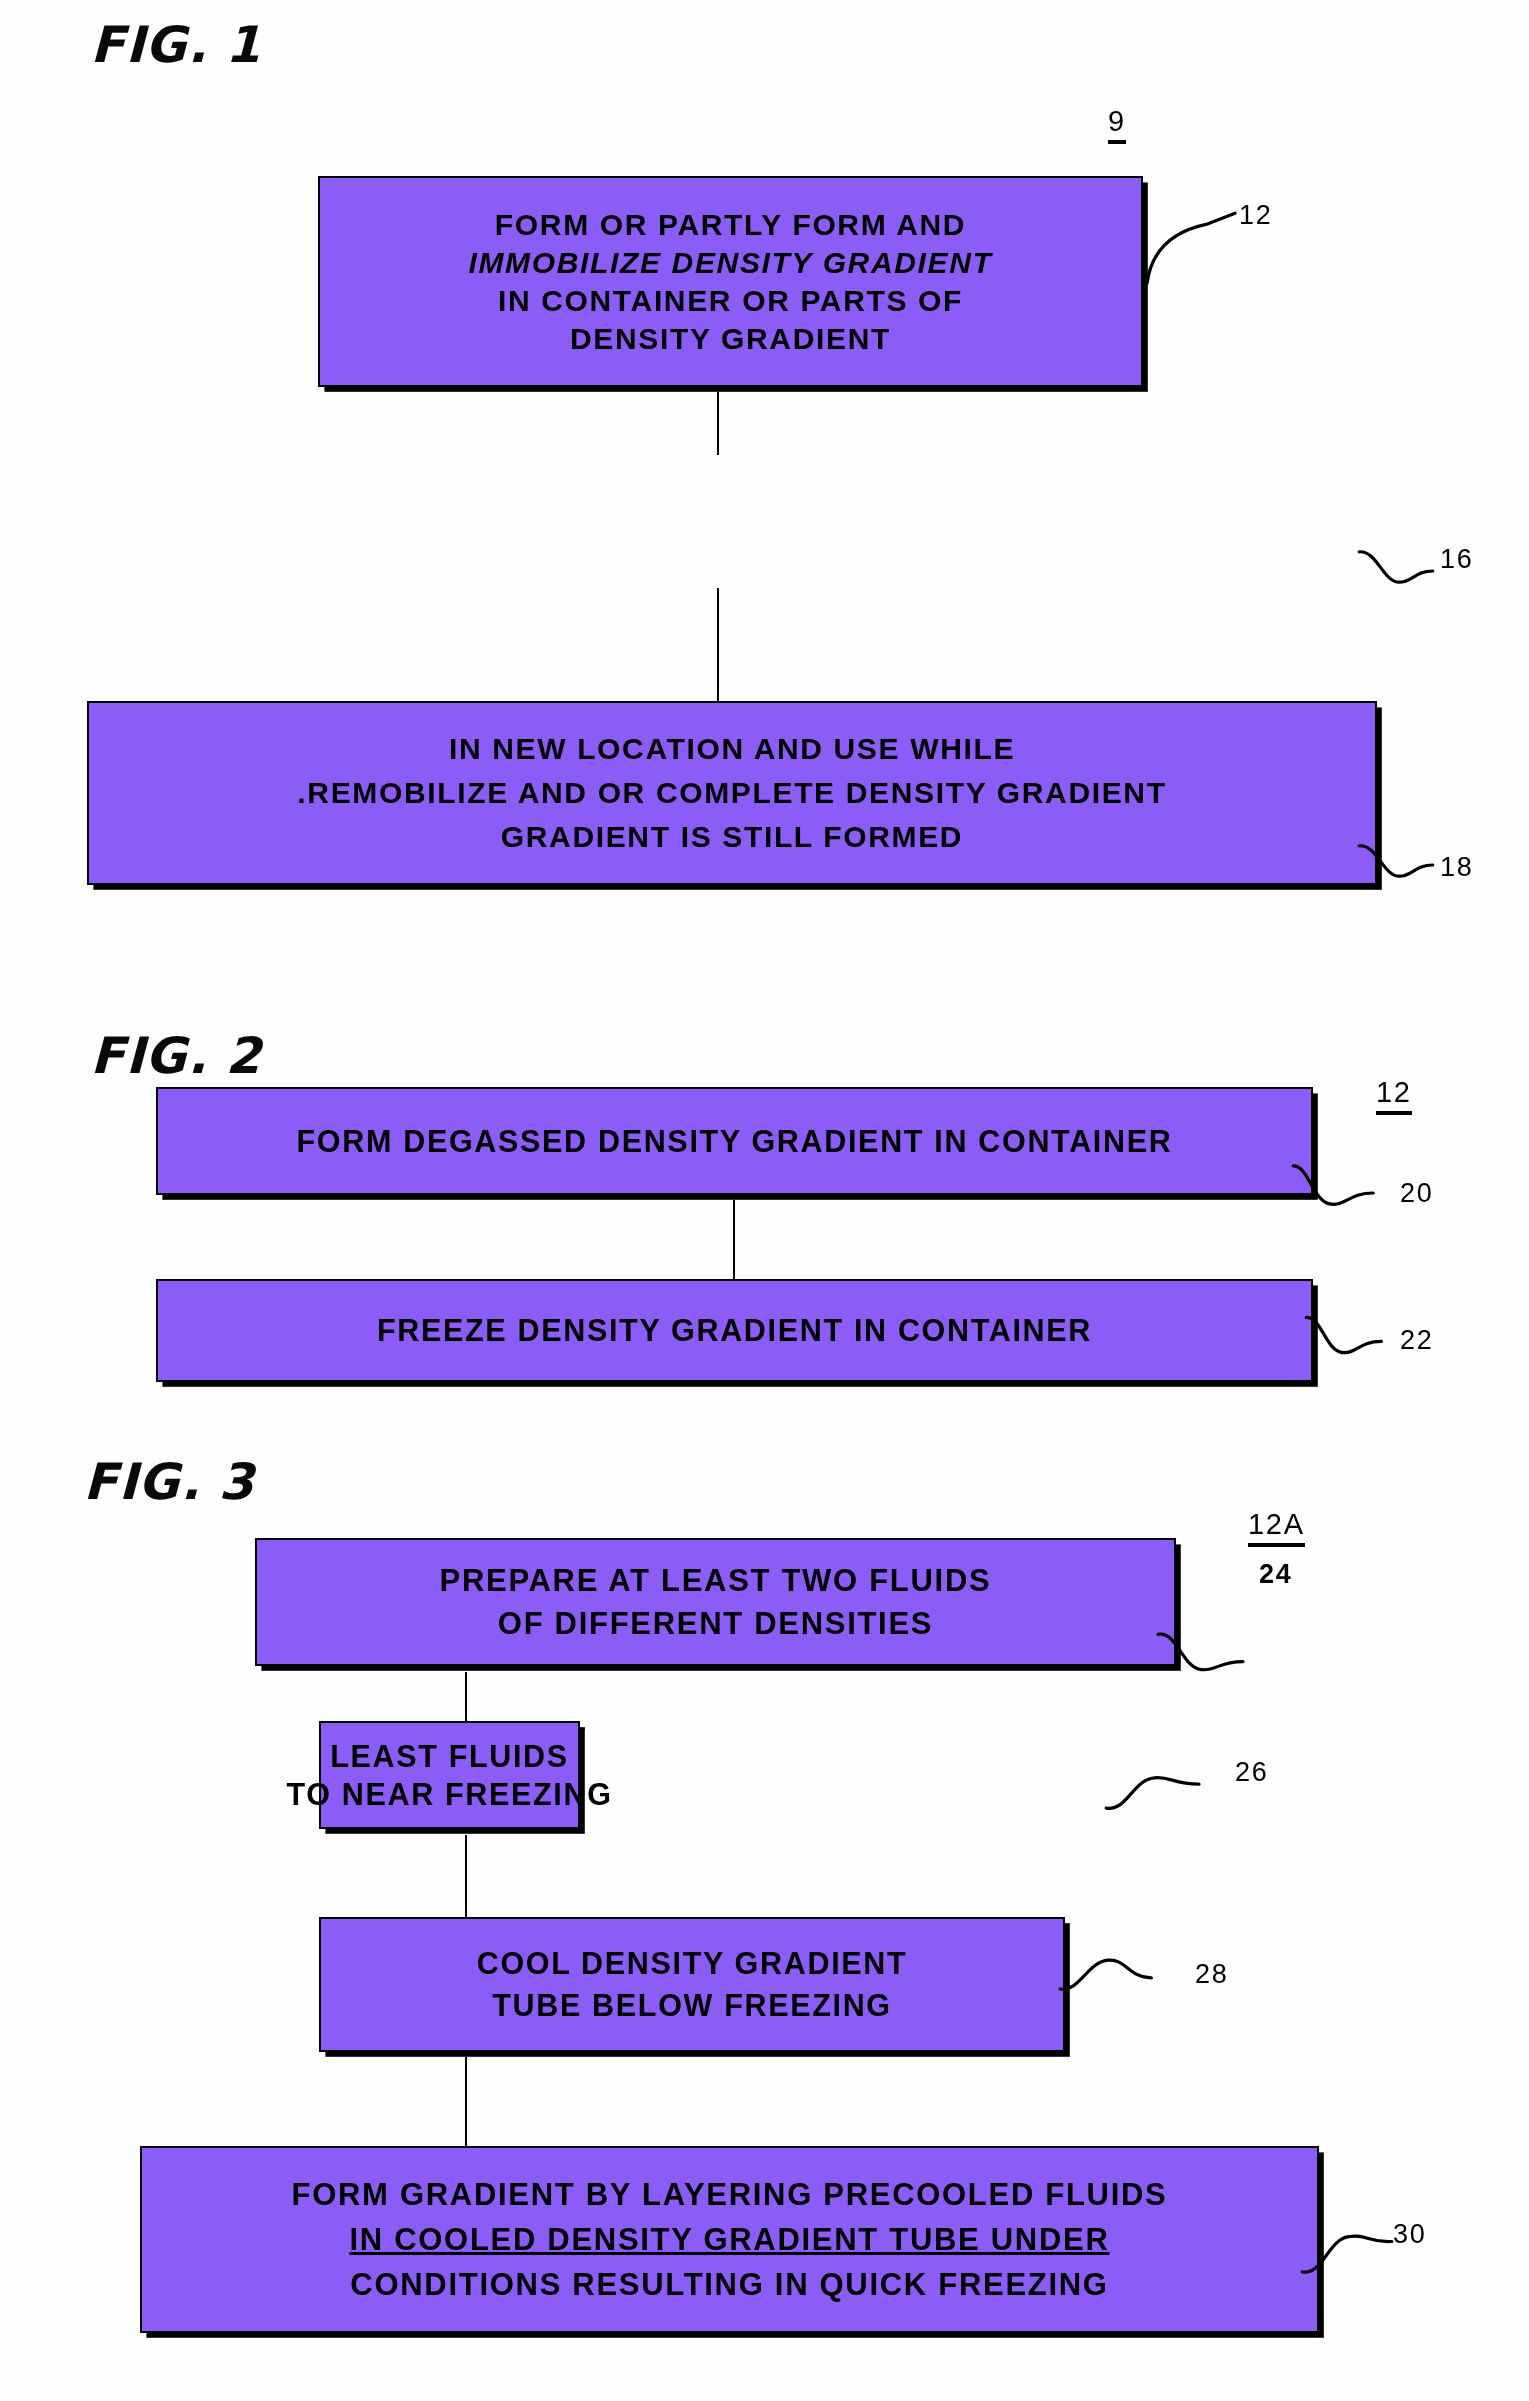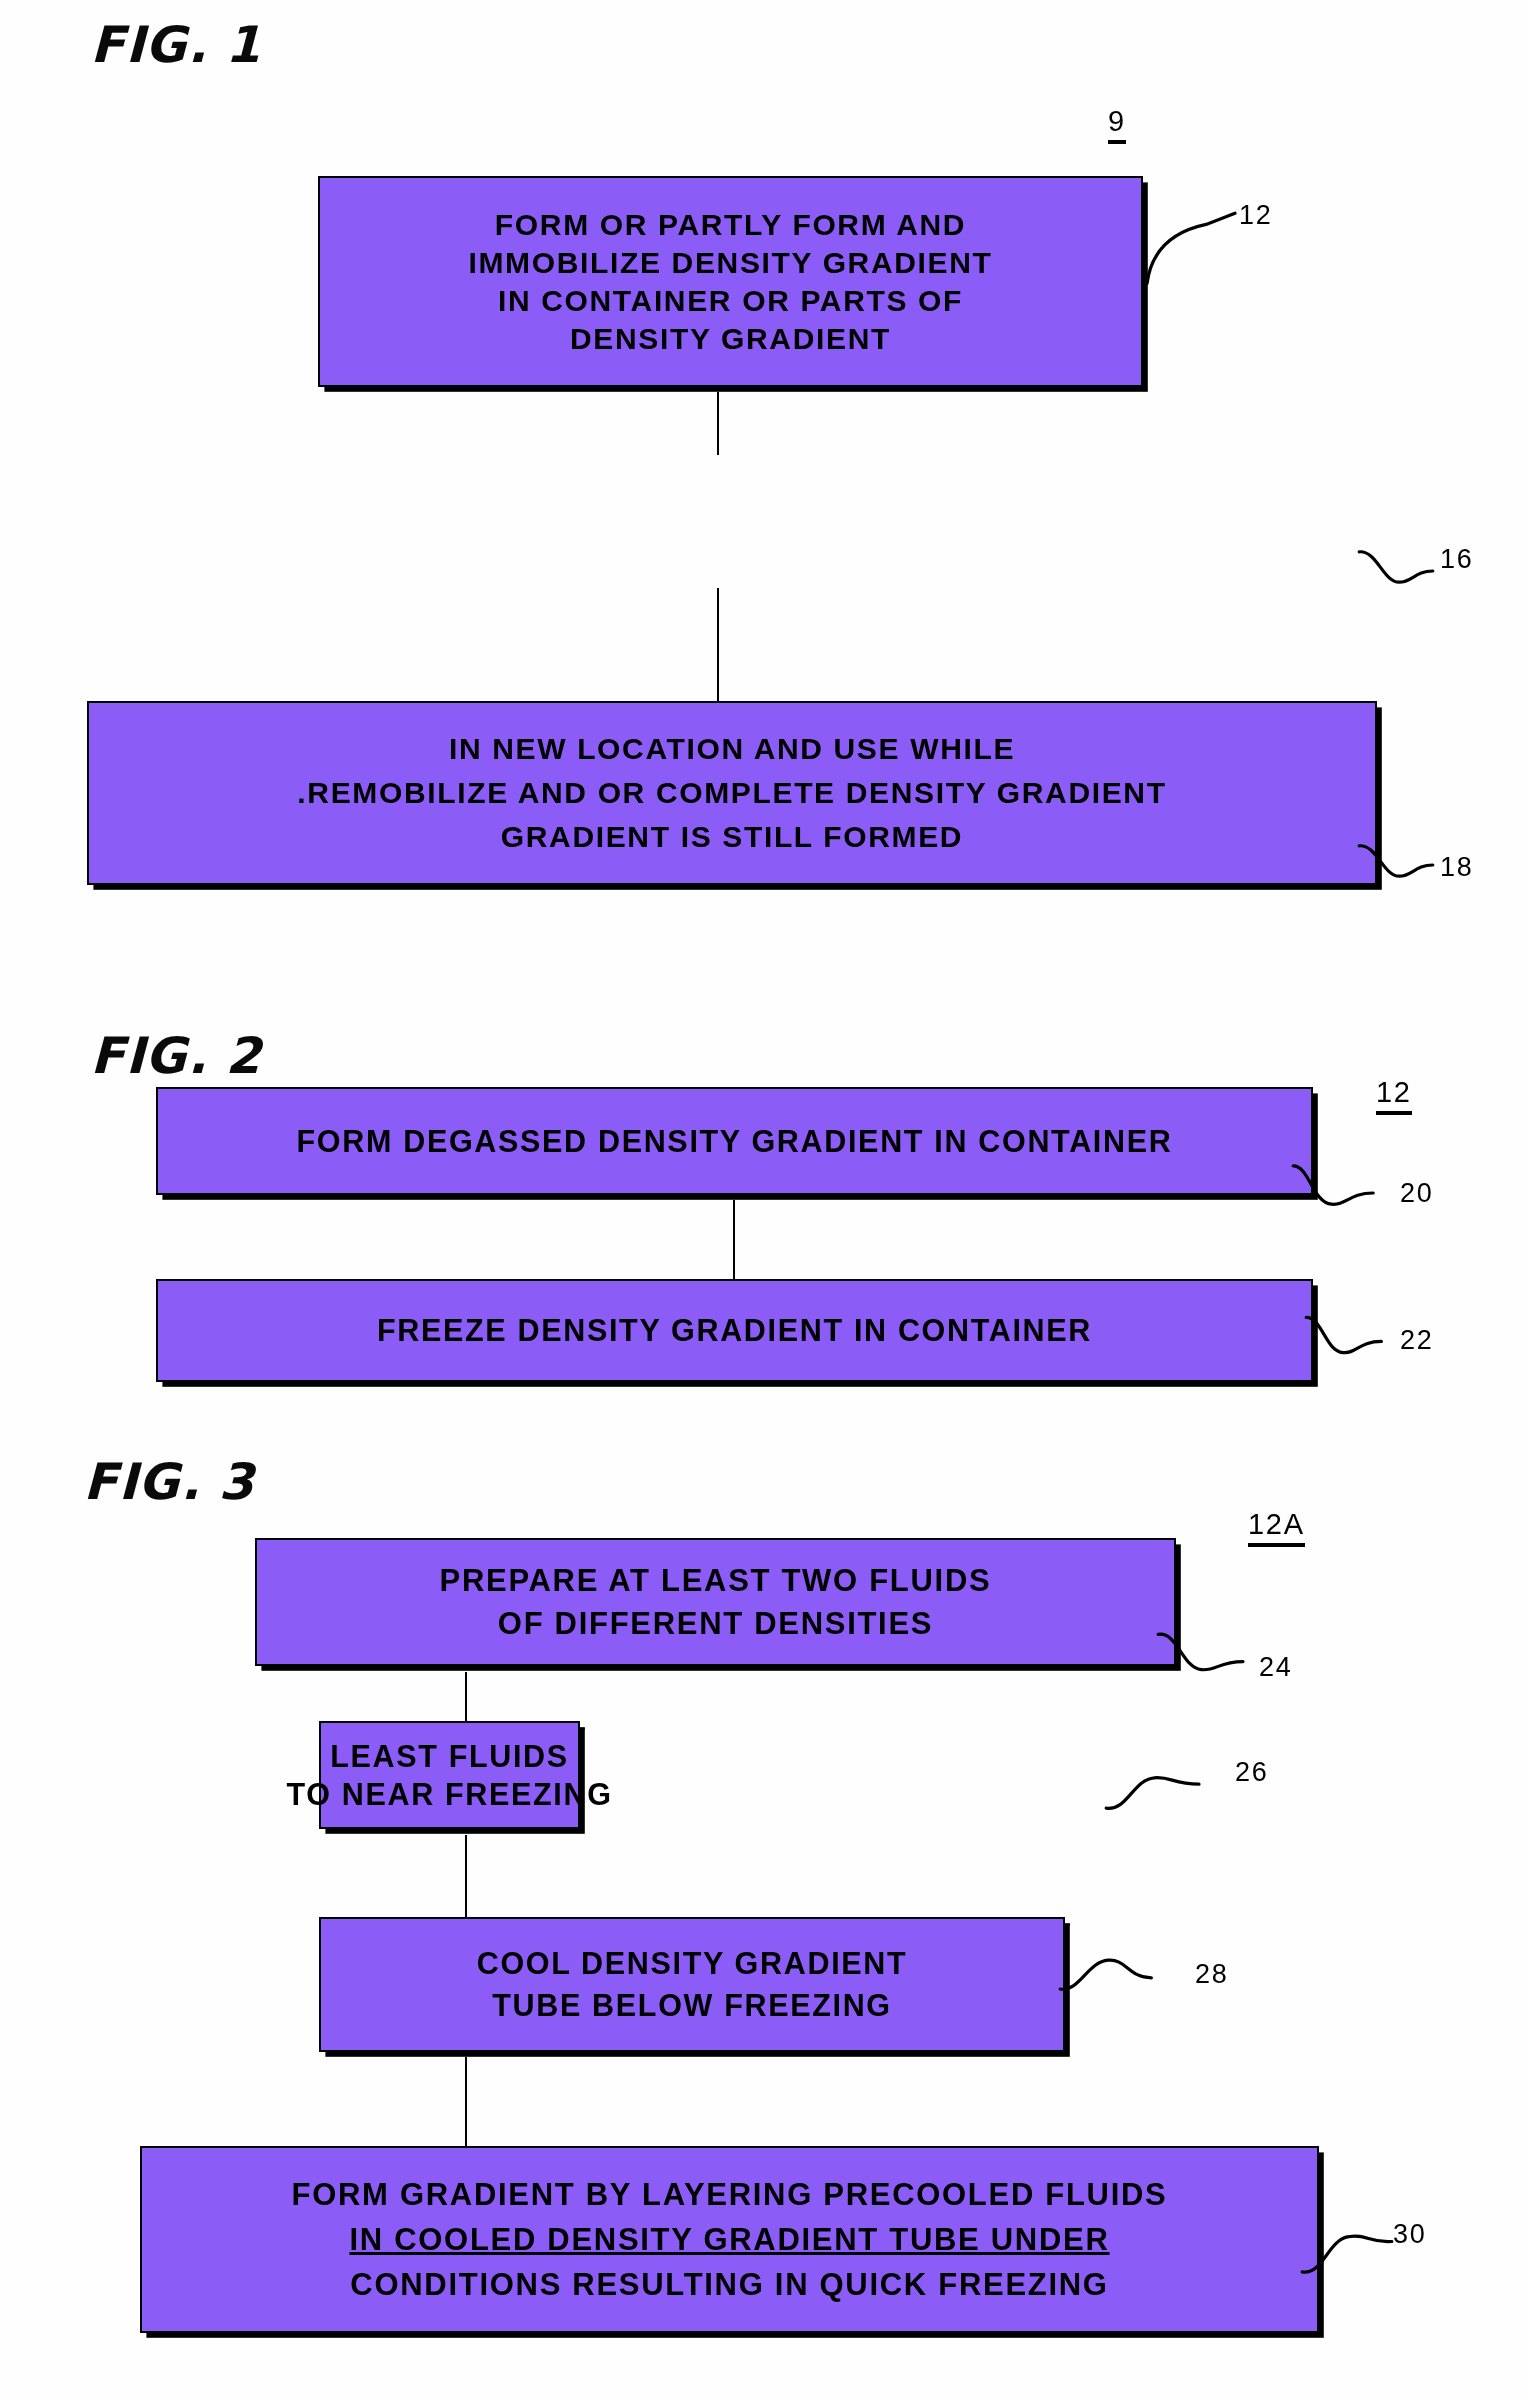--- a/index.html
+++ b/index.html
@@ -94,21 +94,21 @@
 <body>
 
 <div id="sheet">
 
   <div class="fig-title" style="left:95px; top:16px; font-size:50px;">FIG. 1</div>
 
   <div class="ref underlined" style="left:1108px; top:105px;">9</div>
 
   <div class="box" style="left:318px; top:176px; width:825px; height:211px;">
     <div class="line" style="font-size:30px; margin:4px 0;">FORM OR PARTLY FORM AND</div>
-    <div class="line" style="font-size:30px; margin:4px 0;">IMMOBILIZE DENSITY GRADIENT</div>
+    <div class="line" style="font-size:30px; margin:4px 0;font-style:italic;">IMMOBILIZE DENSITY GRADIENT</div>
     <div class="line" style="font-size:30px; margin:4px 0;">IN CONTAINER OR PARTS OF</div>
     <div class="line" style="font-size:30px; margin:4px 0;">DENSITY GRADIENT</div>
   </div>
 
   <div class="leader" style="left:1123px; top:197px; width:120px; height:90px;">
     <svg width="120" height="90" viewBox="0 0 150 112">
       <path d="M30,108 C36,62 66,42 104,34 L140,20"></path>
     </svg>
   </div>
   <div class="ref" style="left:1239px; top:200px;">12</div>
@@ -173,21 +173,21 @@
   <div class="box" style="left:255px; top:1538px; width:921px; height:128px;">
     <div class="line" style="font-size:31px; margin:5.6px 0;">PREPARE AT LEAST  TWO FLUIDS</div>
     <div class="line" style="font-size:31px; margin:5.6px 0;">OF DIFFERENT   DENSITIES</div>
   </div>
 
   <div class="leader" style="left:1155px; top:1628px; width:112px; height:56px;">
     <svg width="112" height="56" viewBox="0 0 140 70">
       <path d="M4,8 C28,4 34,50 58,52 C76,54 80,42 110,42"></path>
     </svg>
   </div>
-  <div class="ref" style="left:1259px; top:1652px;">24</div>
+  <div class="ref" style="left:1259px; top:1559px;font-weight:bold;">24</div>
 
   <div class="conn" style="left:465px; top:1672px; height:52px;"></div>
 
   <div class="box" style="left:319px; top:1721px; width:261px; height:0px;"></div>
   <div class="box" style="left:319px; top:1721px; width:261px; height:108px;">
     <div class="line" style="font-size:30.5px; margin:4px 0;">LEAST FLUIDS</div>
     <div class="line" style="font-size:30.5px; margin:4px 0;">TO NEAR FREEZING</div>
   </div>
 
   <div class="leader" style="left:1103px; top:1765px; width:120px; height:56px;">

